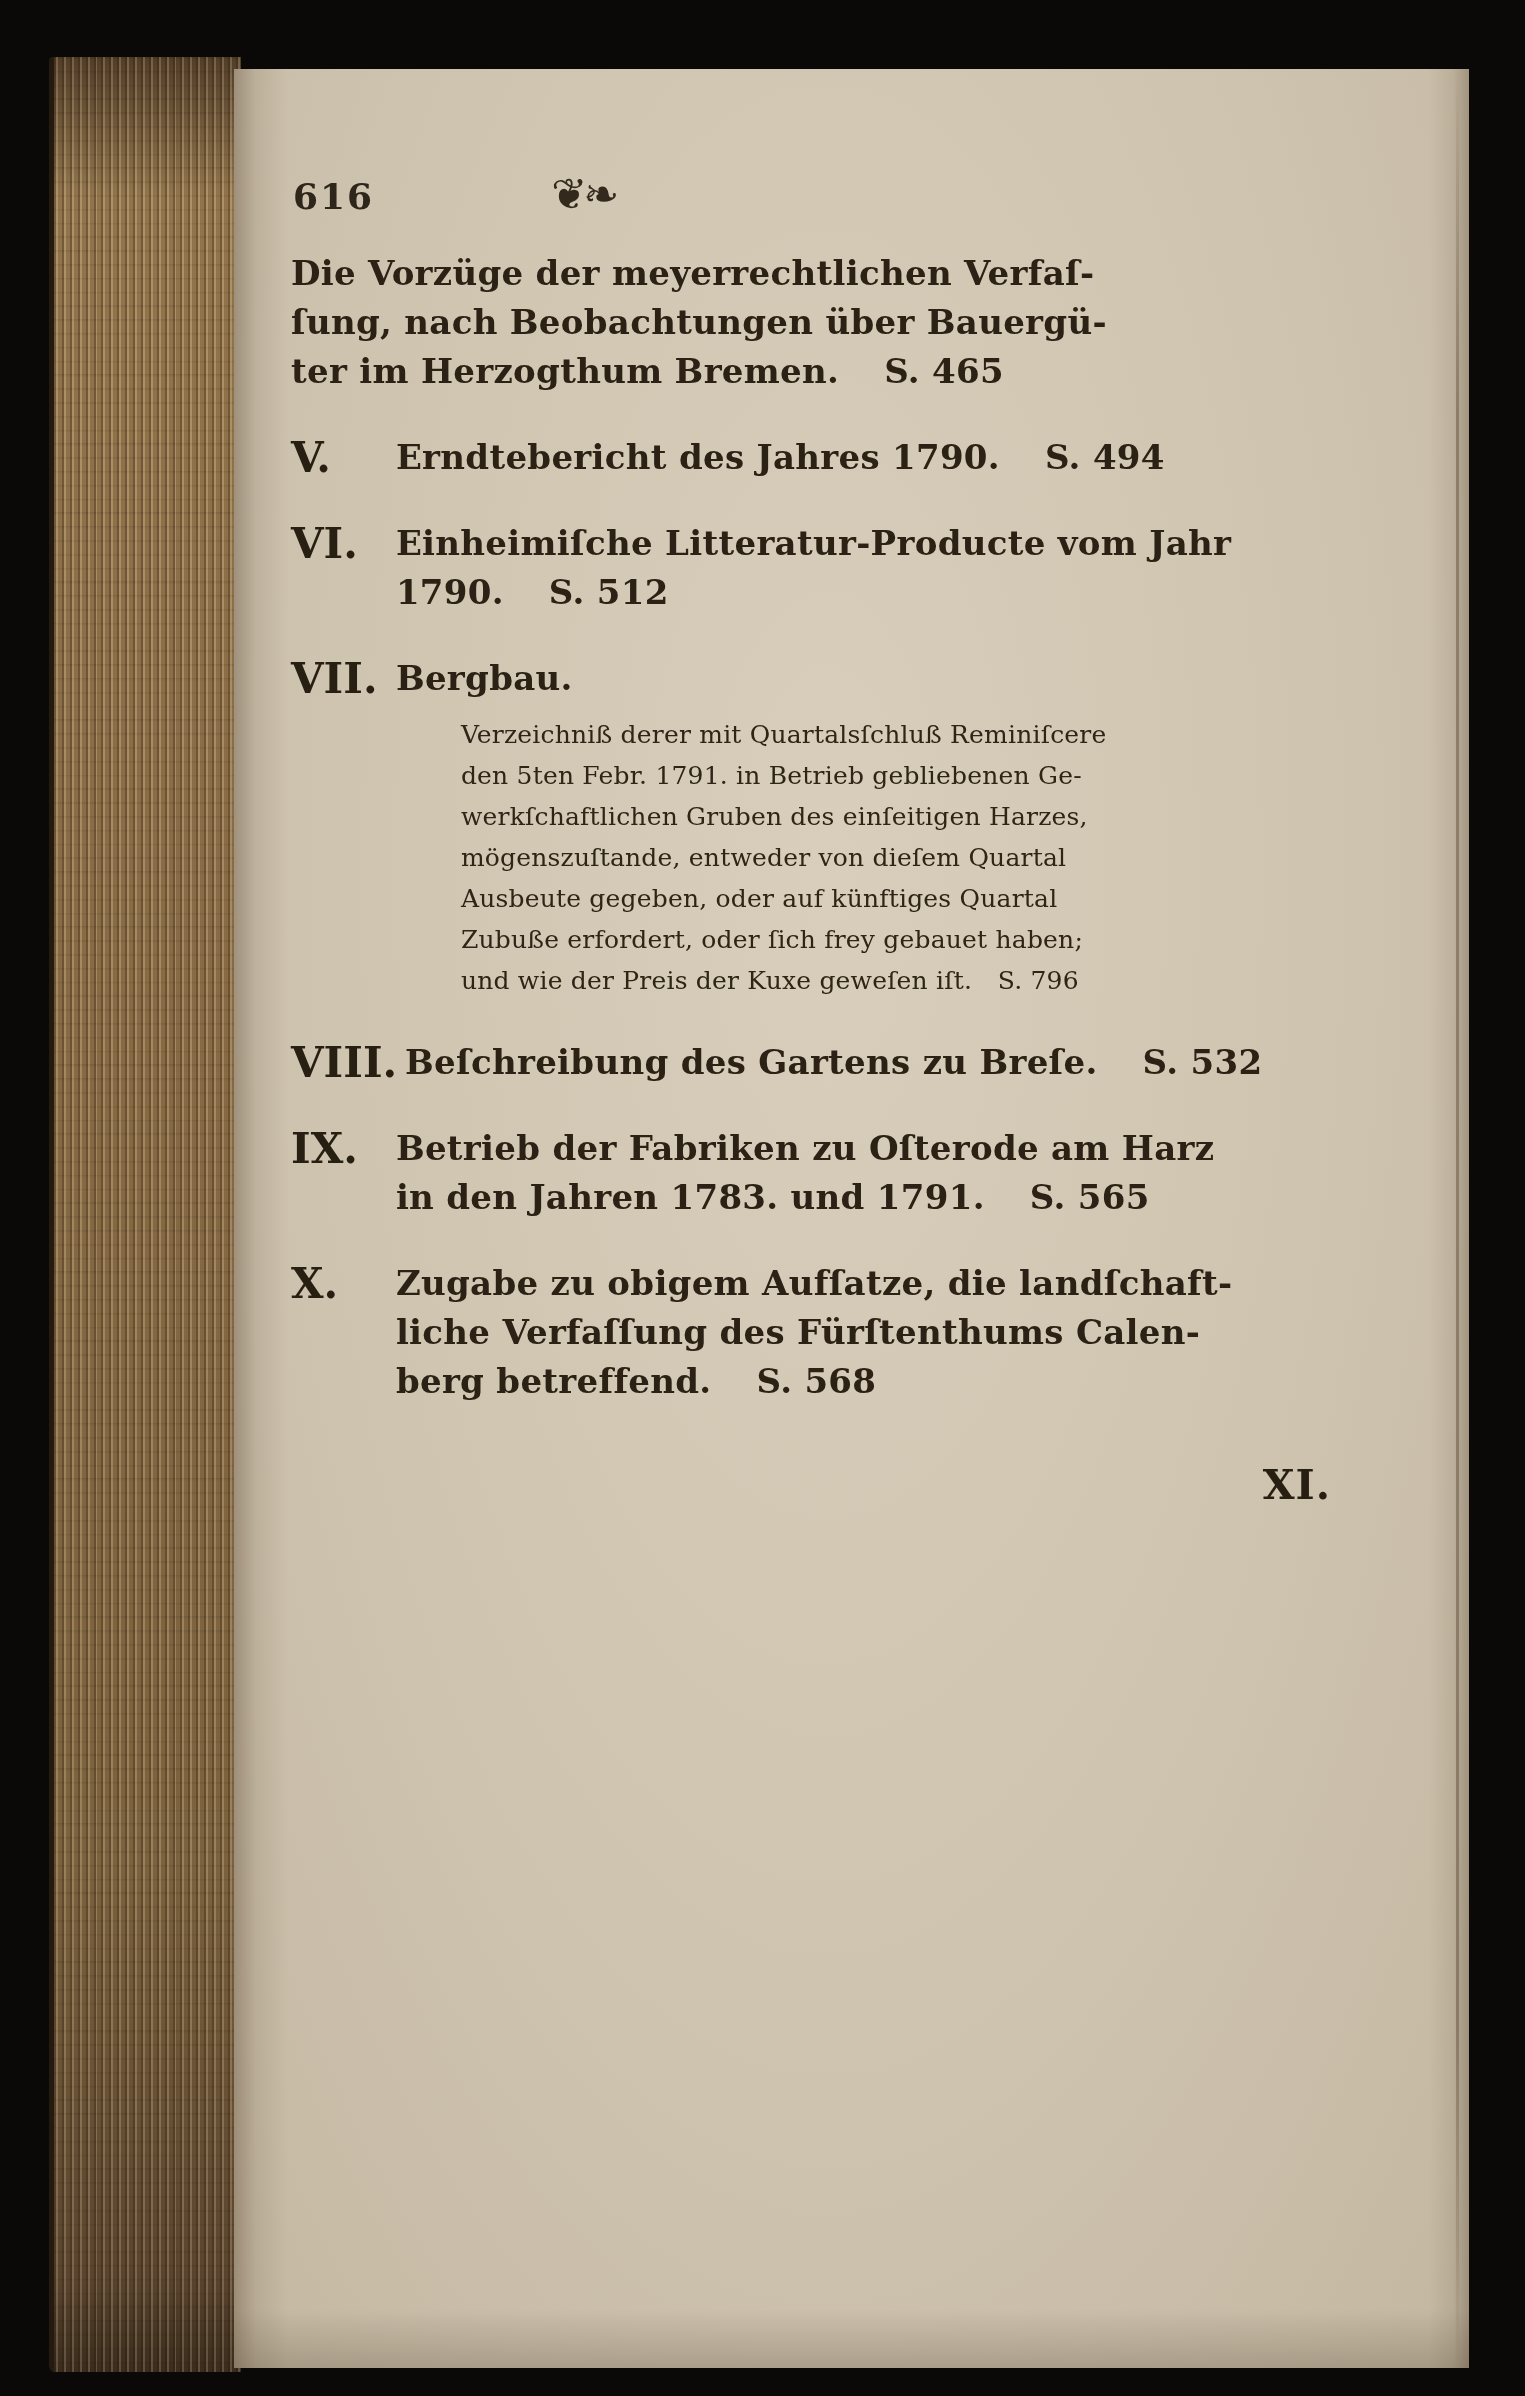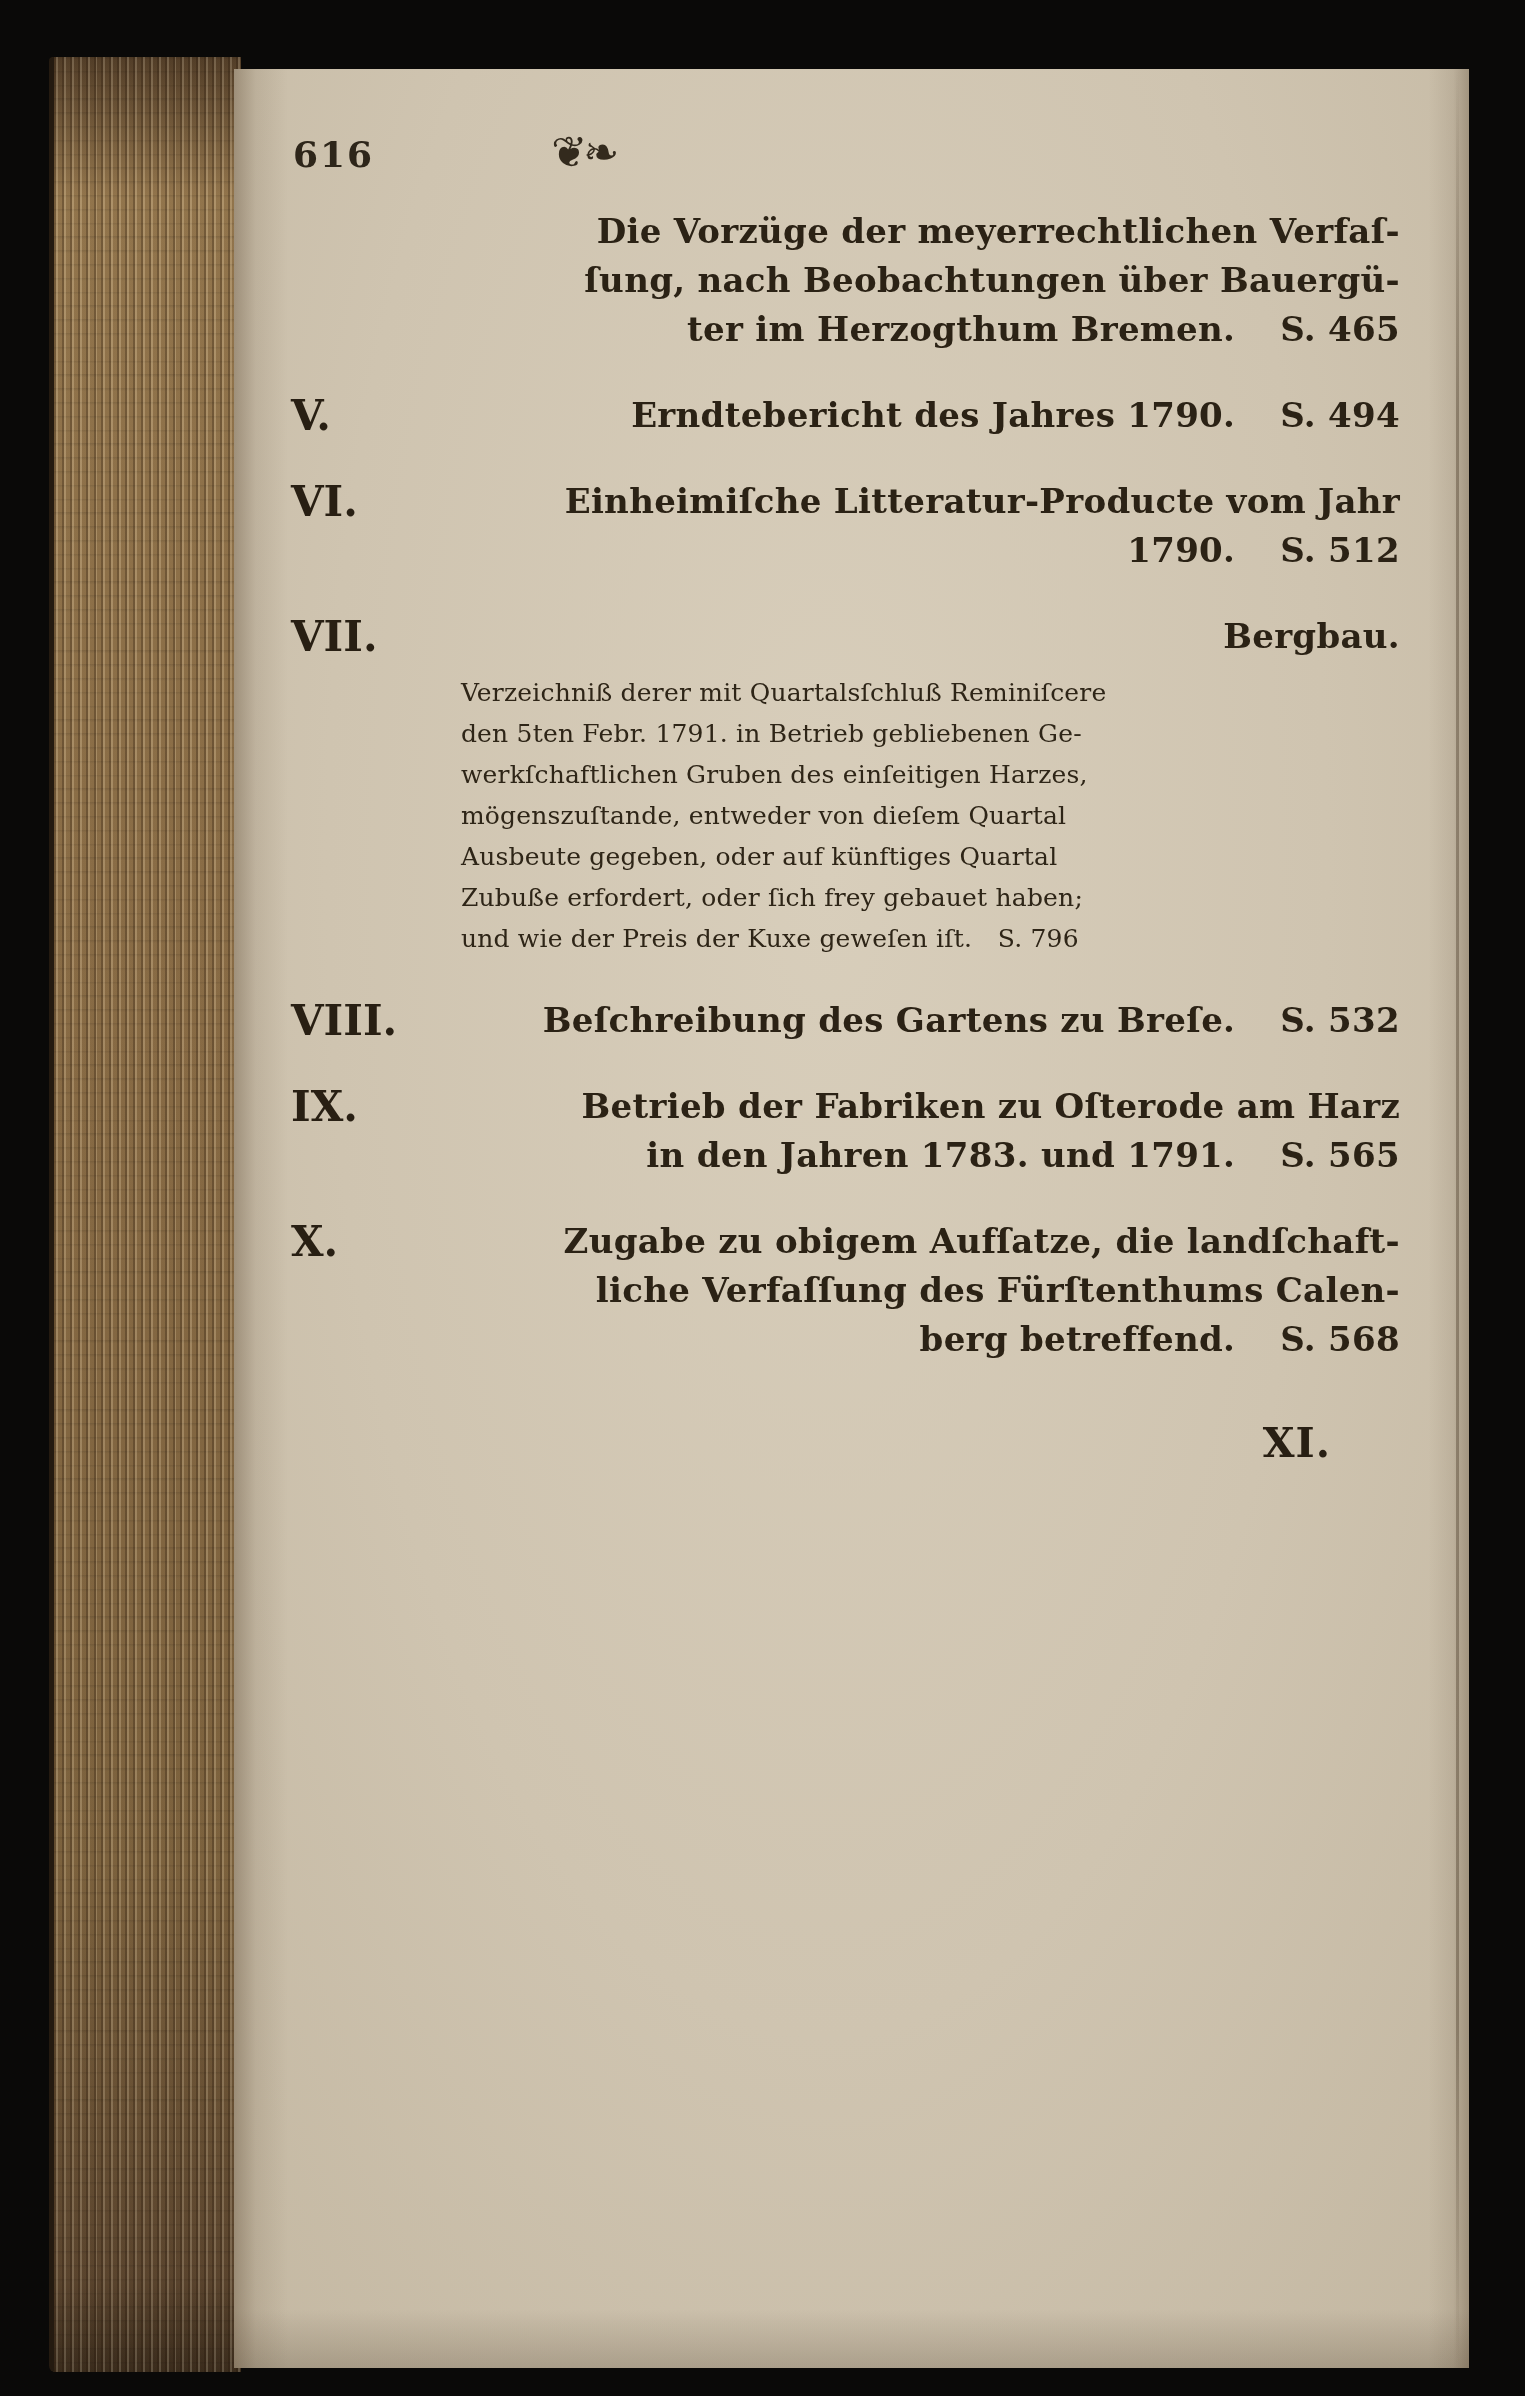--- a/index.html
+++ b/index.html
@@ -32,39 +32,39 @@
       linear-gradient(270deg, rgba(70,52,32,0.30) 0px, rgba(70,52,32,0.10) 15.8px, rgba(70,52,32,0) 41px),
       linear-gradient(0deg, rgba(60,45,28,0.22) 0px, rgba(60,45,28,0) 59px),
       radial-gradient(ellipse at 48% 35%, #d8cebb 0%, #cfc4b0 55%, #c3b7a1 100%);
     color:#2b2318;
   }
   .page::after{ 
     content:"";position:absolute;right:9.9px;top:0;width:3px;height:100%;
     background:linear-gradient(180deg, rgba(60,44,26,0.0), rgba(60,44,26,0.35) 15%, rgba(60,44,26,0.35) 85%, rgba(60,44,26,0));
   }
   .page-header{
-    padding:58px 69px 0 59px;
+    padding:100px 69px 0 59px;
     display:flex;align-items:baseline;
     font-size:36px;font-weight:bold;letter-spacing:2px;color:#2e261a;
   }
   .ornament{
     margin-left:177px;font-size:43px;letter-spacing:-3.9px;font-weight:normal;
     color:#332a1d;
     font-family:"DejaVu Sans","Liberation Sans",sans-serif;
   }
   #toc-entries{padding:29.6px 69px 0 57px;}
   .entry{display:flex;margin-bottom:37px;}
   .numeral{
     flex:0 0 auto;min-width:97px;padding-right:7.9px;
     font-size:42px;font-weight:bold;line-height:49px;color:#281f13;
   }
   .entry-body{flex:1 1 auto;}
   .line{
     font-size:34px;font-weight:bold;line-height:49px;white-space:nowrap;
-    letter-spacing:0.3px;color:#2b2215;text-align:right;
+    letter-spacing:0.3px;color:#2b2215;
   }
   .page-ref{margin-left:45px;margin-top:13px;}
   .sub-block{margin:11.8px 0 0 65px;}
   .sub-line{
     font-size:25px;font-weight:normal;line-height:41px;white-space:nowrap;
     letter-spacing:0.2px;color:#2e2517;
   }
   .sub-line .page-ref{margin-left:25.6px;}
   .catchword{
     padding:17.7px 138px 0 0;text-align:right;

